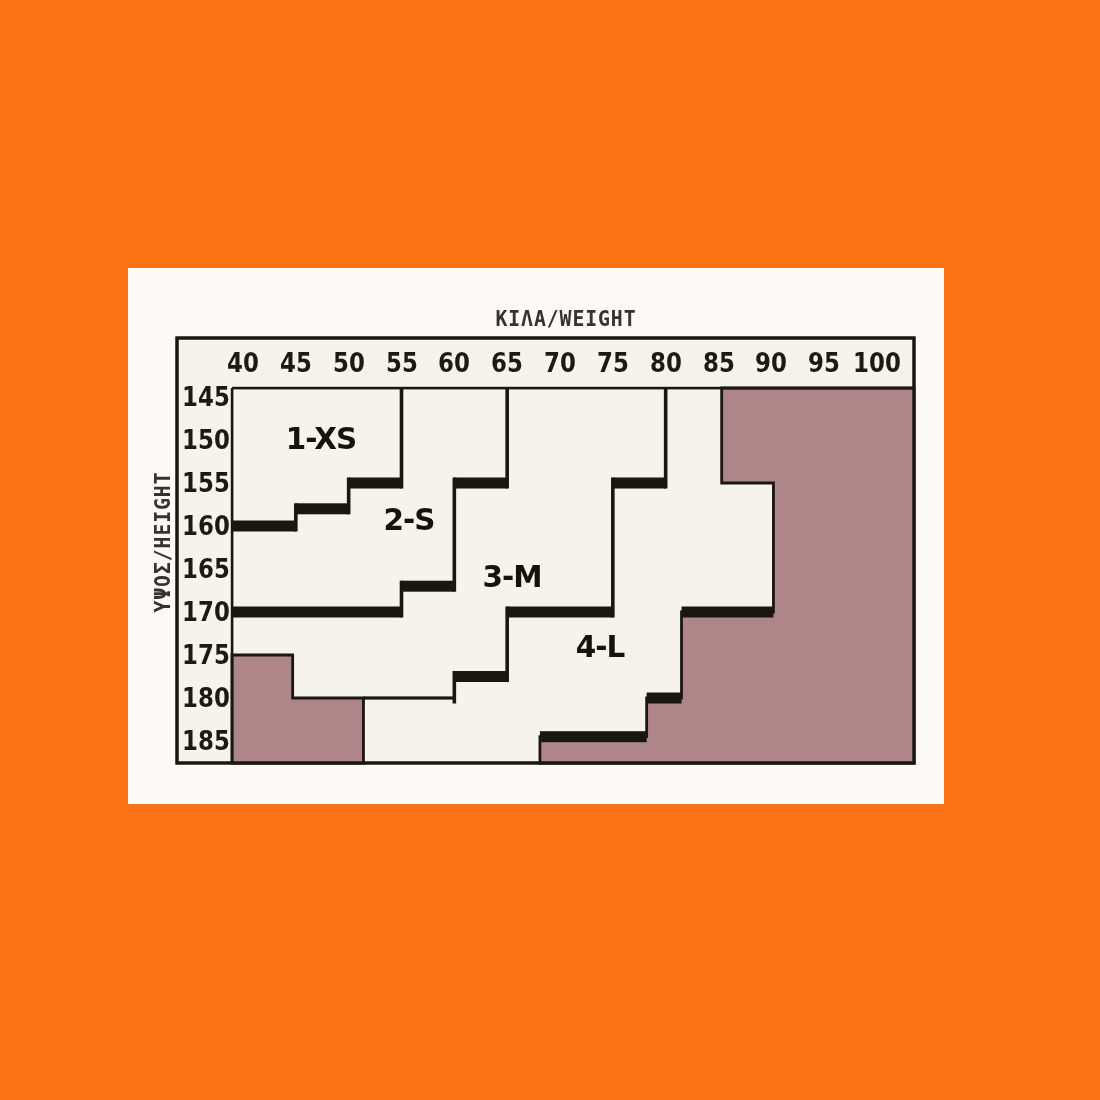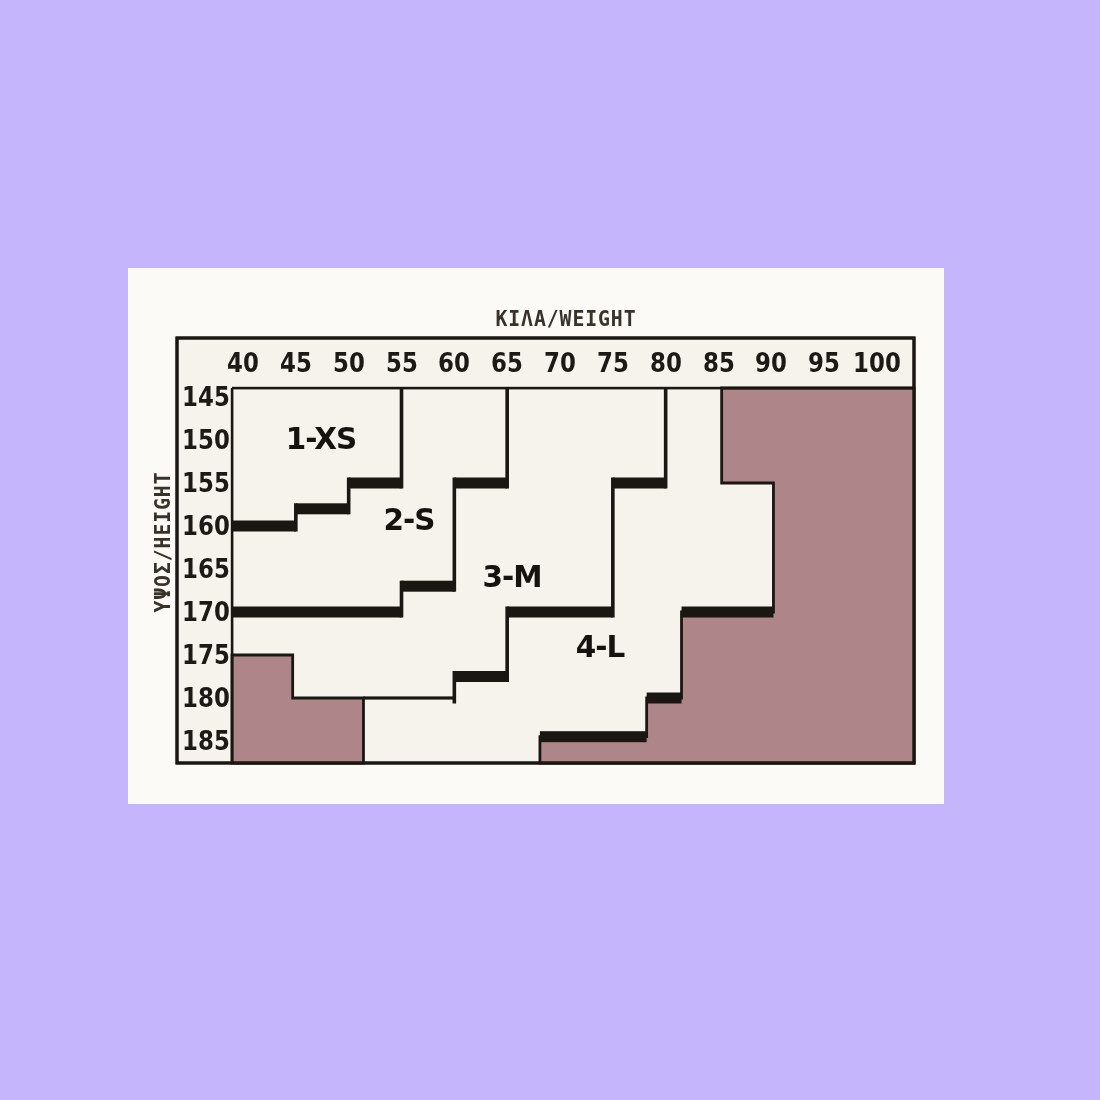--- a/index.html
+++ b/index.html
@@ -1,16 +1,16 @@
 <!DOCTYPE html>
 <html><head>
 <meta charset="utf-8">
 <style>
   html,body{margin:0;padding:0;background:#ffffff;}
-  #stage{position:relative;width:1100px;height:1100px;background:#c4b5fd;overflow:hidden;
+  #stage{position:relative;width:1100px;height:1100px;background:#f97316;overflow:hidden;
          font-family:"DejaVu Sans",sans-serif;}
   .paper{position:absolute;left:128px;top:268px;width:816px;height:536px;background:#fcfaf6;}
   #chart-svg{position:absolute;left:0;top:0;}
   .axis-title{position:absolute;font-family:"DejaVu Sans Mono",monospace;font-weight:700;
               color:#37322c;font-size:22px;letter-spacing:1px;white-space:nowrap;}
   .tick{position:absolute;font-weight:700;color:#1d1a16;font-size:26px;white-space:nowrap;
         transform:translate(-50%,-50%) scaleX(.88);}
   .zone-label{position:absolute;font-weight:700;color:#16130f;font-size:31px;white-space:nowrap;
         transform:translate(-50%,-50%) scaleX(.95);letter-spacing:-1px;}
 </style>

